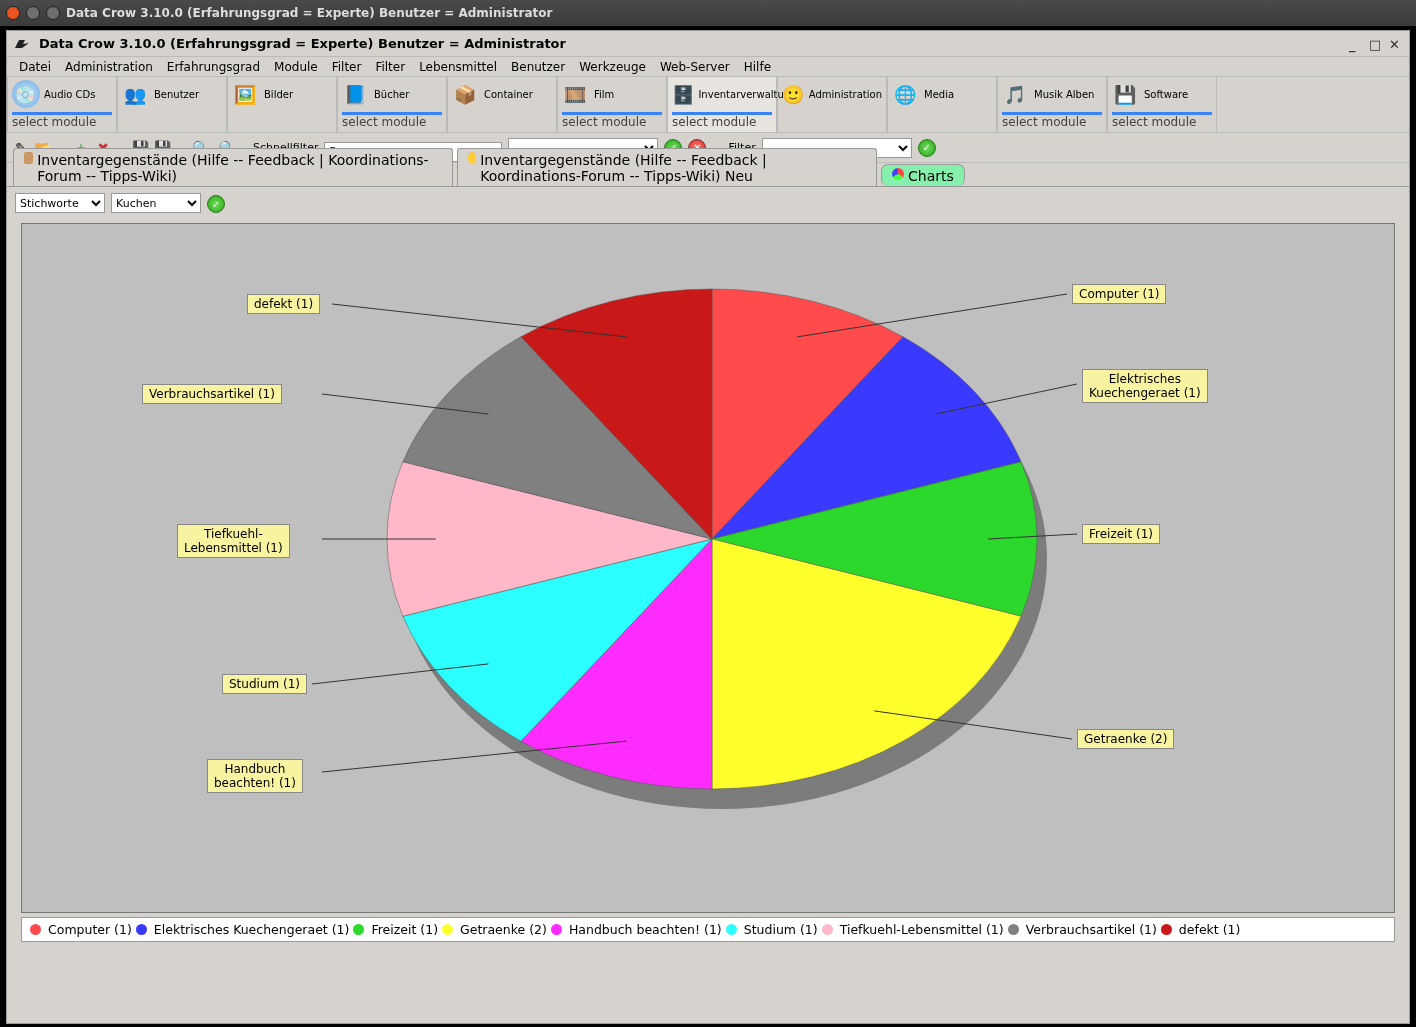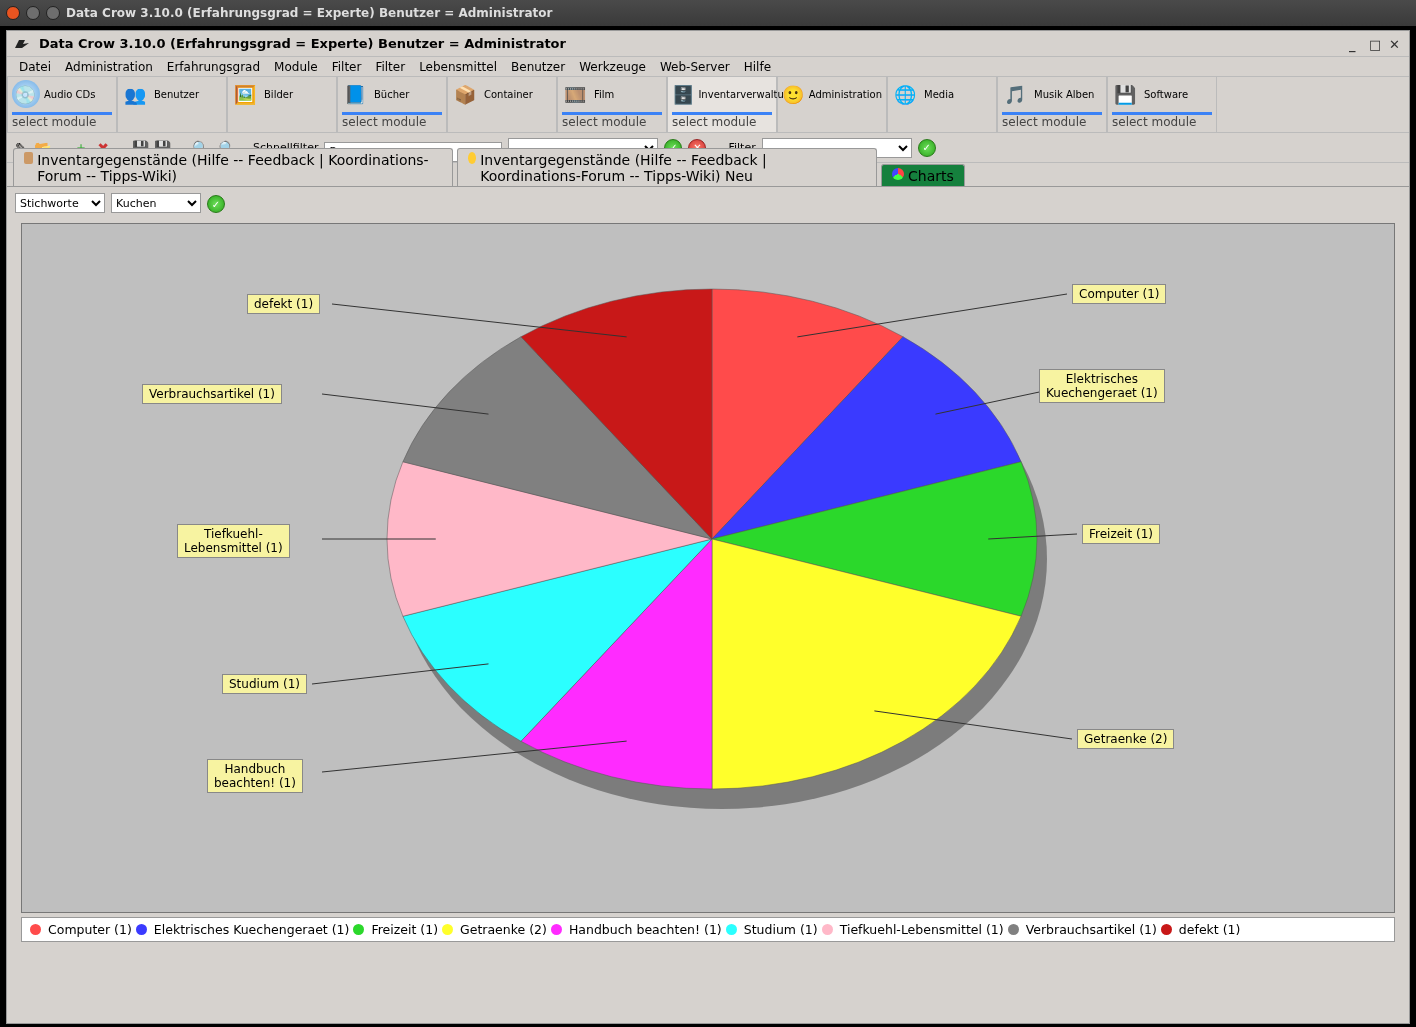--- a/index.html
+++ b/index.html
@@ -55,21 +55,21 @@
   .flt { width: 150px; }
 
   
   .tabstrip { height: 24px; display: flex; align-items: end; padding: 0 6px; background: #d6d2ce; gap: 4px; border-bottom: 1px solid #999; }
   .tab {
     border: 1px solid #999; border-bottom: none; padding: 3px 10px 2px; font-size: 14px;
     background: #d6d2ce; border-radius: 3px 3px 0 0; display:flex; align-items:flex-start; gap:4px; cursor:pointer;
   }
   .tab.first  { width: 440px; }
   .tab.second { width: 420px; }
-  .tab.active { background: #15803d; }
+  .tab.active { background: #86efac; border-radius: 7px; }
   .tab .ticon-sm { width:12px; height:12px; display:inline-block; border-radius:2px; }
 
   
   .chartctrl { height: 30px; display: flex; align-items: flex-end; padding: 4px 8px; gap: 6px; background: #d6d2ce; }
   .chartctrl select { width: 90px; }
   .go-btn {
     width: 18px; height: 18px; border-radius: 50%; background: radial-gradient(#6ddf5a,#2aa31a);
     border:1px solid #287a18; display:flex; align-items:center; justify-content:center; color:#fff; font-size:10px; font-weight:bold; cursor:pointer;
   }
   .cancel-btn {
@@ -270,21 +270,21 @@
         <path d="M 466.50905530392083 439.90436611215057 L 290 460" stroke="#333" fill="none" stroke-width="1"></path>
         <path d="M 690 315 L 380.9066322040751 392.25424859373686 A 325 250 0 0 1 380.9066322040751 237.74575140626308 Z" fill="#ffb8c8" stroke="#555" stroke-width="0.5"></path>
         <path d="M 413.75 315 L 300 315" stroke="#333" fill="none" stroke-width="1"></path>
         <path d="M 690 315 L 380.9066322040751 237.74575140626308 A 325 250 0 0 1 498.96979300494615 112.74575140626317 Z" fill="#808080" stroke="#555" stroke-width="0.5"></path>
         <path d="M 466.5090553039207 190.0956338878495 L 300 170" stroke="#333" fill="none" stroke-width="1"></path>
         <path d="M 690 315 L 498.96979300494615 112.74575140626317 A 325 250 0 0 1 689.9999999999999 65 Z" fill="#c81818" stroke="#555" stroke-width="0.5"></path>
         <path d="M 604.6340553039207 112.90049028727987 L 310 80" stroke="#333" fill="none" stroke-width="1"></path>
       </svg>
 
     <div class="slice-label" style="left:1050px; top:60px;">Computer (1)</div>
-    <div class="slice-label" style="left:1017px; top:145px;">Elektrisches
+    <div class="slice-label" style="left:1060px; top:145px;">Elektrisches
 Kuechengeraet (1)</div>
     <div class="slice-label" style="left:1060px; top:300px;">Freizeit (1)</div>
     <div class="slice-label" style="left:1055px; top:505px;">Getraenke (2)</div>
     <div class="slice-label" style="left:185px; top:535px;">Handbuch
 beachten! (1)</div>
     <div class="slice-label" style="left:200px; top:450px;">Studium (1)</div>
     <div class="slice-label" style="left:155px; top:300px;">Tiefkuehl-
 Lebensmittel (1)</div>
     <div class="slice-label" style="left:120px; top:160px;">Verbrauchsartikel (1)</div>
     <div class="slice-label" style="left:225px; top:70px;">defekt (1)</div>

